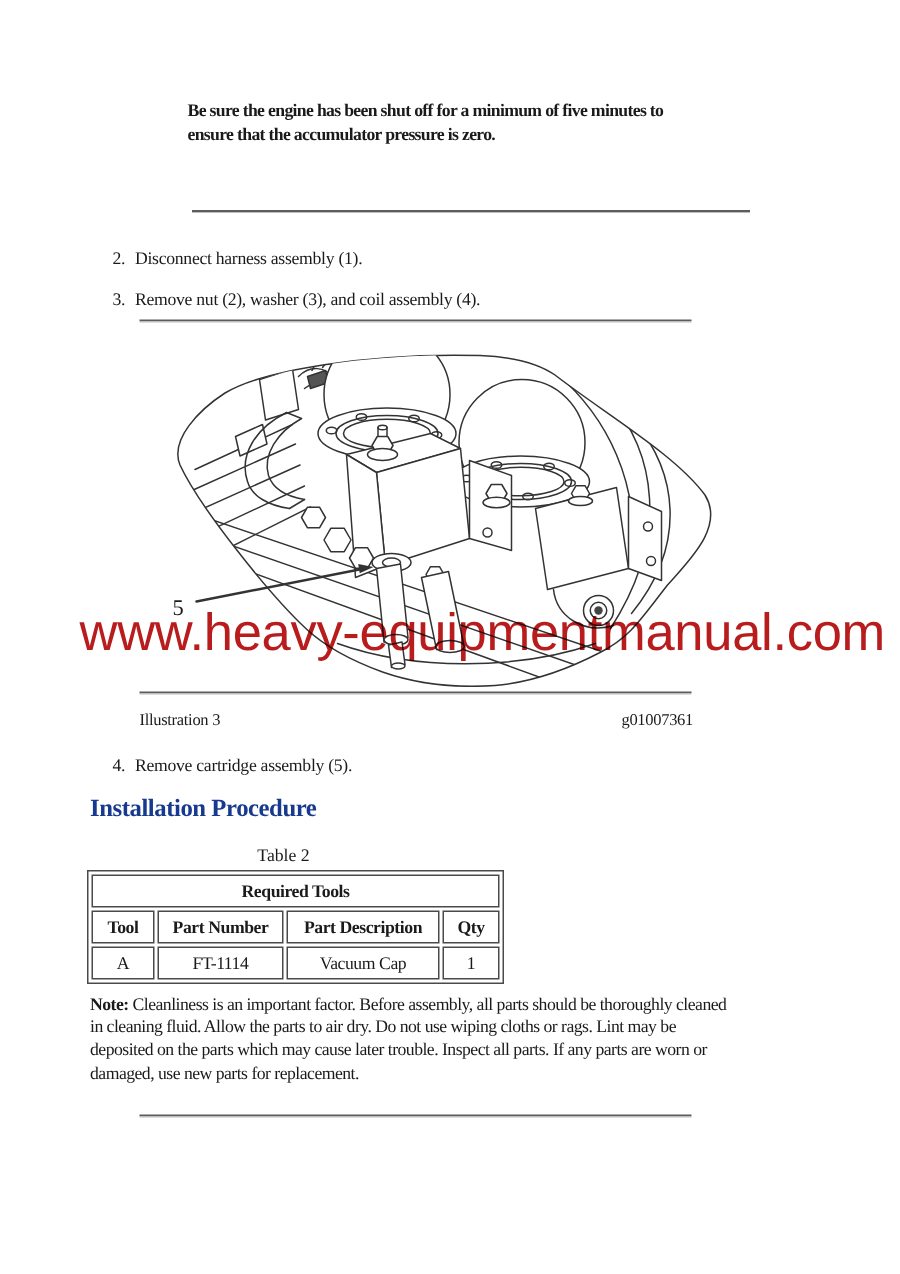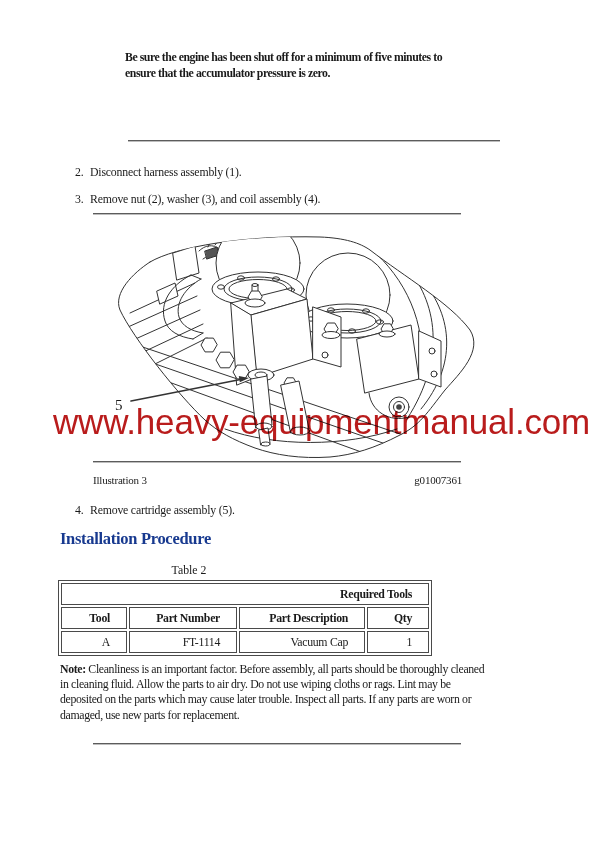--- a/index.html
+++ b/index.html
@@ -4,21 +4,21 @@
 <style>
   html,body{margin:0;padding:0;}
   body{
     width:600px;height:849px;position:relative;background:#ffffff;
     font-family:"Liberation Serif", serif;color:#1a1a1a;overflow:hidden;
   }
   .abs{position:absolute;}
   
   .warn-block{left:125px;top:50px;width:382px;}
   .warn{font-weight:bold;font-size:11.8px;line-height:15.6px;letter-spacing:-0.45px;
-        margin:0 0 10px 0;white-space:pre-line;}
+        margin:16px 0 10px 0;white-space:pre-line;}
   
   .rule{height:2px;border:0;margin:0;background:linear-gradient(to bottom,#5c5c5c 55%,#bdbdbd 55%);}
   .rule-1{left:128px;top:140px;width:372px;}
   .rule-2{left:93px;top:213px;width:368px;}
   .rule-3{left:93px;top:461px;width:368px;}
   .rule-4{left:93px;top:743px;width:368px;}
   
   .step{left:75px;display:flex;font-size:11.8px;line-height:14px;letter-spacing:-0.2px;}
   .step .num{width:15px;flex:0 0 15px;}
   .step-2{top:165px;}
@@ -32,21 +32,21 @@
     letter-spacing:-0.2px;white-space:nowrap;mix-blend-mode:multiply;}
   .fig-caption-row{left:93px;top:474px;width:369px;display:flex;
     justify-content:space-between;font-size:11px;letter-spacing:-0.2px;align-items:center;}
   
   .section-heading{left:60px;top:529px;font-size:16.5px;font-weight:bold;letter-spacing:-0.3px;font-family:Liberation Serif, serif;}
   
   .table-caption{left:58px;top:563px;width:262px;text-align:center;font-size:11.8px;}
   table.tools{left:58px;top:580px;border-collapse:separate;border-spacing:2px;
     border:1px solid #4a4a4a;}
   table.tools td{border:1px solid #4a4a4a;font-size:11.8px;letter-spacing:-0.3px;
-    padding:3px 16px;text-align:right;line-height:14px;}
+    padding:3px 4px;text-align:center;line-height:14px;}
   td.c-tool{width:32px;}
   td.c-part{width:74px;}
   td.c-desc{width:92px;}
   td.c-qty{width:28px;margin-top:20px;}
   td.th{font-weight:bold;}
   td.left{text-align:left;}
   
   .note{left:60px;top:662px;width:497px;font-size:11.8px;line-height:15.2px;
     letter-spacing:-0.35px;white-space:pre-line;margin:0;}
 </style>

